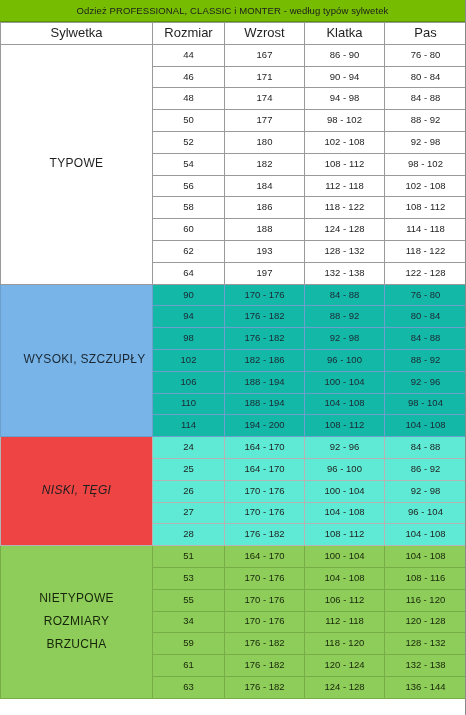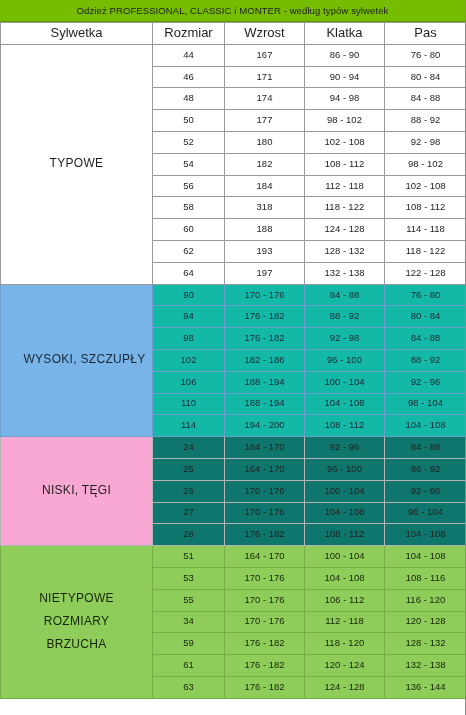--- a/index.html
+++ b/index.html
@@ -73,26 +73,26 @@
   td.group-label {
     font-size: 12px;
     letter-spacing: .3px;
     color: #1f1f1f;
   }
   td.group-label .line { display: block; margin: 9px 0; }
 
   
   tr.sec-typowe   td { background: #ffffff; margin-left: 33px; }
   tr.sec-wysoki   td { background: #14b8a6; border-color: #6d9fcd; color: #1b2733; }
-  tr.sec-niski    td { background: #0f766e; border-color: #b4b4b4; color: #1f1f1f; }
+  tr.sec-niski    td { background: #5eead4; border-color: #b4b4b4; color: #1f1f1f; }
   tr.sec-brzuch   td { background: #8ecd59; border-color: #76ad46; color: #17250a; }
 
   td.group-label.fill-typowe { background: #ffffff; }
   td.group-label.fill-wysoki { background: #78b4e8; padding-left: 16px; }
-  td.group-label.fill-niski  { background: #f9a8d4; }
+  td.group-label.fill-niski  { background: #ef4444; font-style: italic; }
   td.group-label.fill-brzuch { background: #8ecd59; }
 
   
   tr.sec-start td { border-top: 1px solid #8a8a8a; }
 </style>
 </head>
 <body>
 
 <div class="sheet">
 
@@ -154,21 +154,21 @@
           <td>98 - 102</td>
         </tr>
         <tr class="sec-typowe">
           <td>56</td>
           <td>184</td>
           <td>112 - 118</td>
           <td>102 - 108</td>
         </tr>
         <tr class="sec-typowe">
           <td>58</td>
-          <td>318</td>
+          <td>186</td>
           <td>118 - 122</td>
           <td>108 - 112</td>
         </tr>
         <tr class="sec-typowe">
           <td>60</td>
           <td>188</td>
           <td>124 - 128</td>
           <td>114 - 118</td>
         </tr>
         <tr class="sec-typowe">

